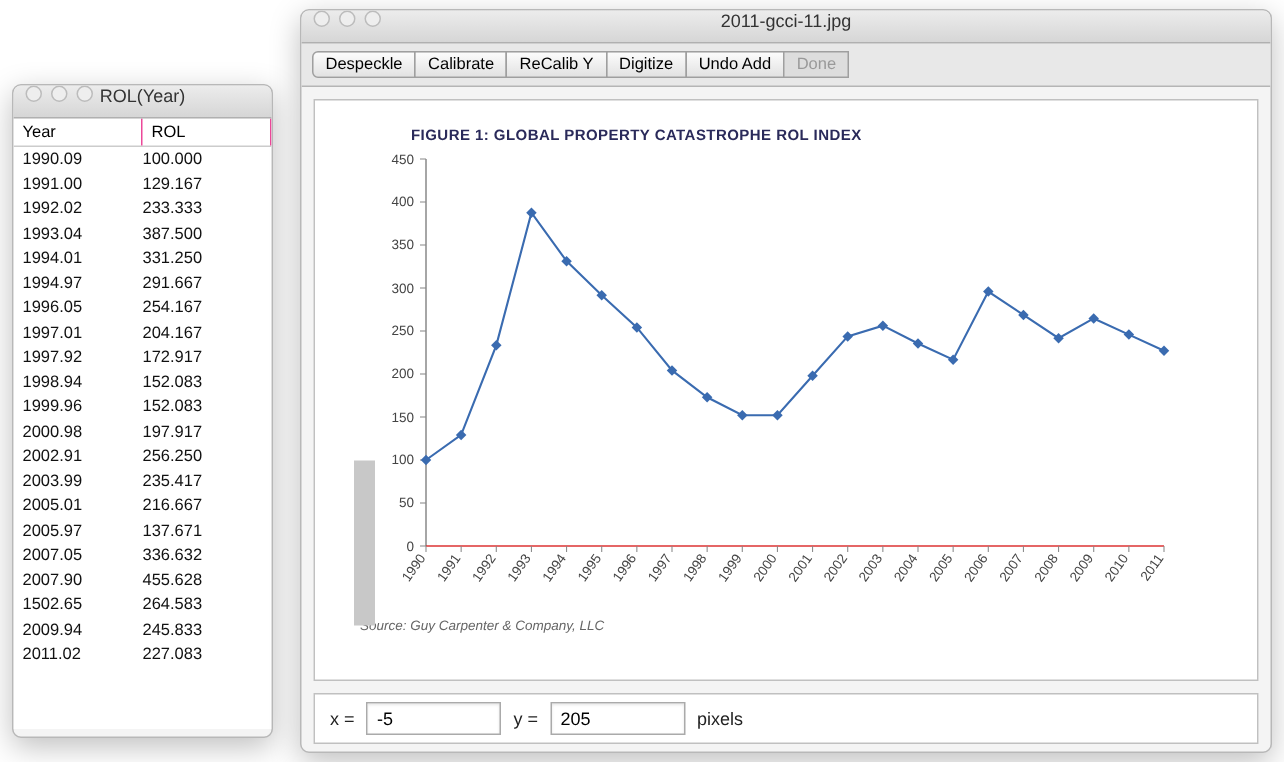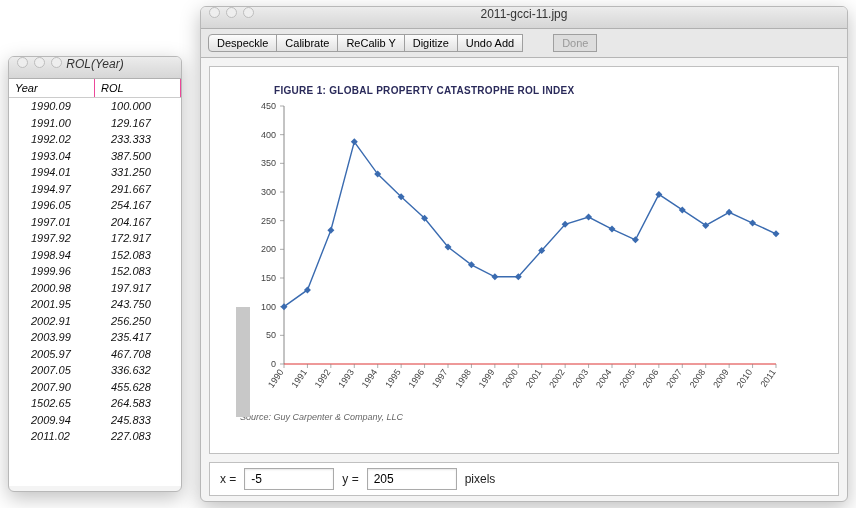--- a/index.html
+++ b/index.html
@@ -41,21 +41,21 @@
     border: 1px solid #bcbcbc;
     background: #eee;
   }
   .title-text {
     flex: 1;
     text-align: center;
     font-size: 12px;
     color: #333;
   }
   
-  #data-window { left: 8px; top: 56px; width: 174px; height: 436px; font-style: italic; }
+  #data-window { left: 8px; top: 56px; width: 174px; height: 436px; }
   #data-window .table-head {
     display: flex;
     background: #fff;
     border-bottom: 1px solid #ccc;
     font-size: 11px;
   }
   #data-window .th {
     padding: 3px 6px;
     border-right: 1px solid #ec4899;
   }
@@ -66,21 +66,21 @@
     height: 388px;
     overflow: hidden;
   }
   #data-window .row {
     display: flex;
     padding: 0 6px;
     line-height: 16.5px;
     font-size: 11px;
     color: #111;
   }
-  #data-window .row span:first-child { width: 80px; margin-left: 16px; }
+  #data-window .row span:first-child { width: 80px; }
   
   #main-window { left: 200px; top: 6px; width: 648px; height: 496px; }
   .toolbar {
     background: #e8e8e8;
     border-bottom: 1px solid #b5b5b5;
     padding: 5px 7px;
     display: flex;
     gap: 0;
   }
   .toolbar button {
@@ -88,21 +88,20 @@
     padding: 2px 8px;
     background: linear-gradient(#fcfcfc,#e2e2e2);
     border: 1px solid #9f9f9f;
     margin-right: -1px;
     cursor: pointer;
   }
   .toolbar button:first-child { border-radius: 4px 0 0 4px; }
   .toolbar button.disabled {
     color: #999;
     background: #ddd;
-    margin-left: 31px;
   }
   .chart-pane {
     margin: 8px;
     background: #fff;
     border: 1px solid #c0c0c0;
     height: 388px;
     position: relative;
     padding: 18px 28px 10px 24px;
   }
   .chart-title {
@@ -213,34 +212,34 @@
       </div>
       <div class="row">
         <span>1999.96</span>
         <span>152.083</span>
       </div>
       <div class="row">
         <span>2000.98</span>
         <span>197.917</span>
       </div>
       <div class="row">
-        <span>2001.95</span>
-        <span>243.750</span>
-      </div>
-      <div class="row">
         <span>2002.91</span>
         <span>256.250</span>
       </div>
       <div class="row">
         <span>2003.99</span>
         <span>235.417</span>
       </div>
       <div class="row">
+        <span>2005.01</span>
+        <span>216.667</span>
+      </div>
+      <div class="row">
         <span>2005.97</span>
-        <span>467.708</span>
+        <span>137.671</span>
       </div>
       <div class="row">
         <span>2007.05</span>
         <span>336.632</span>
       </div>
       <div class="row">
         <span>2007.90</span>
         <span>455.628</span>
       </div>
       <div class="row">

